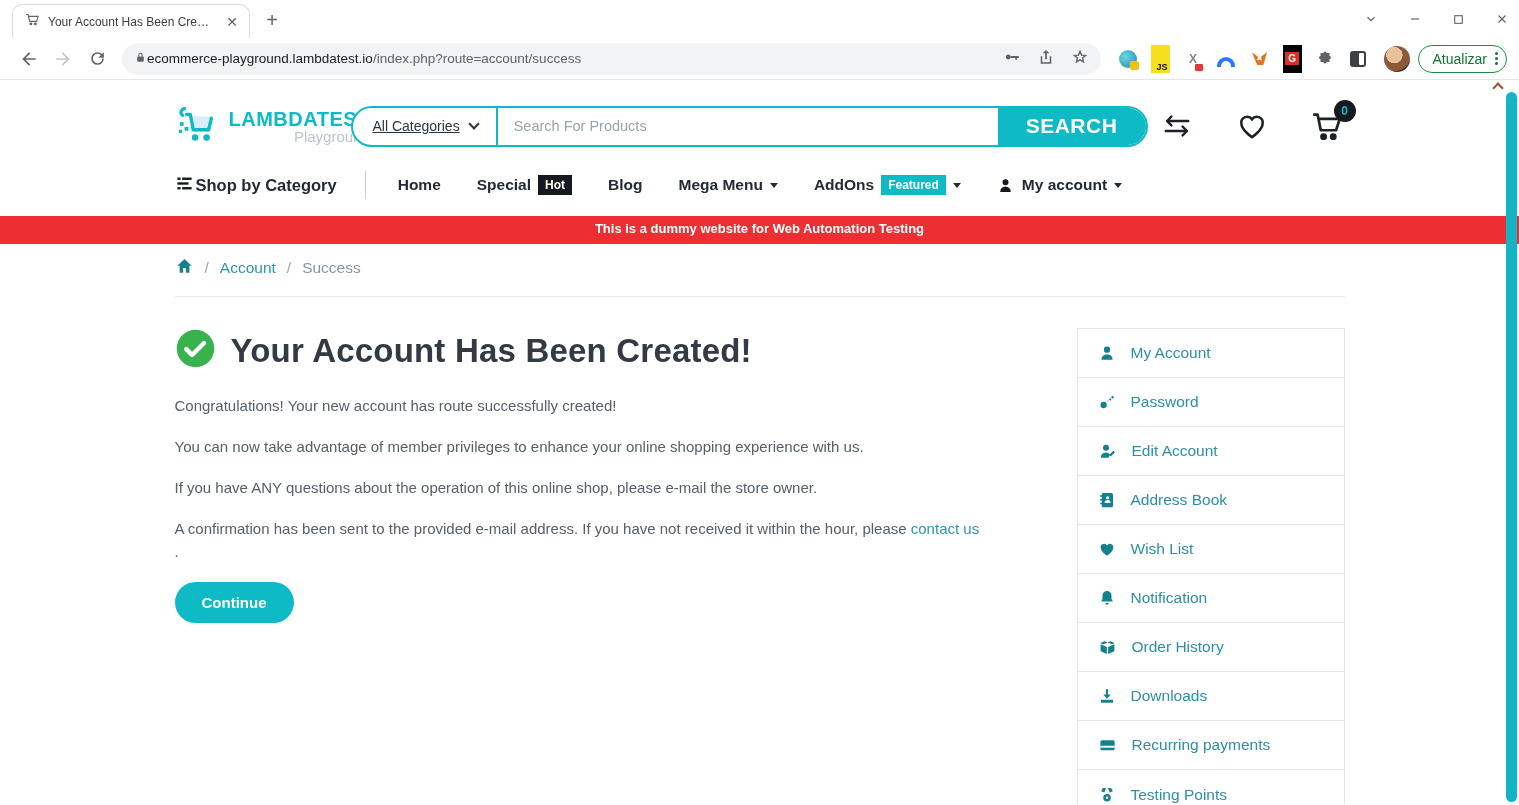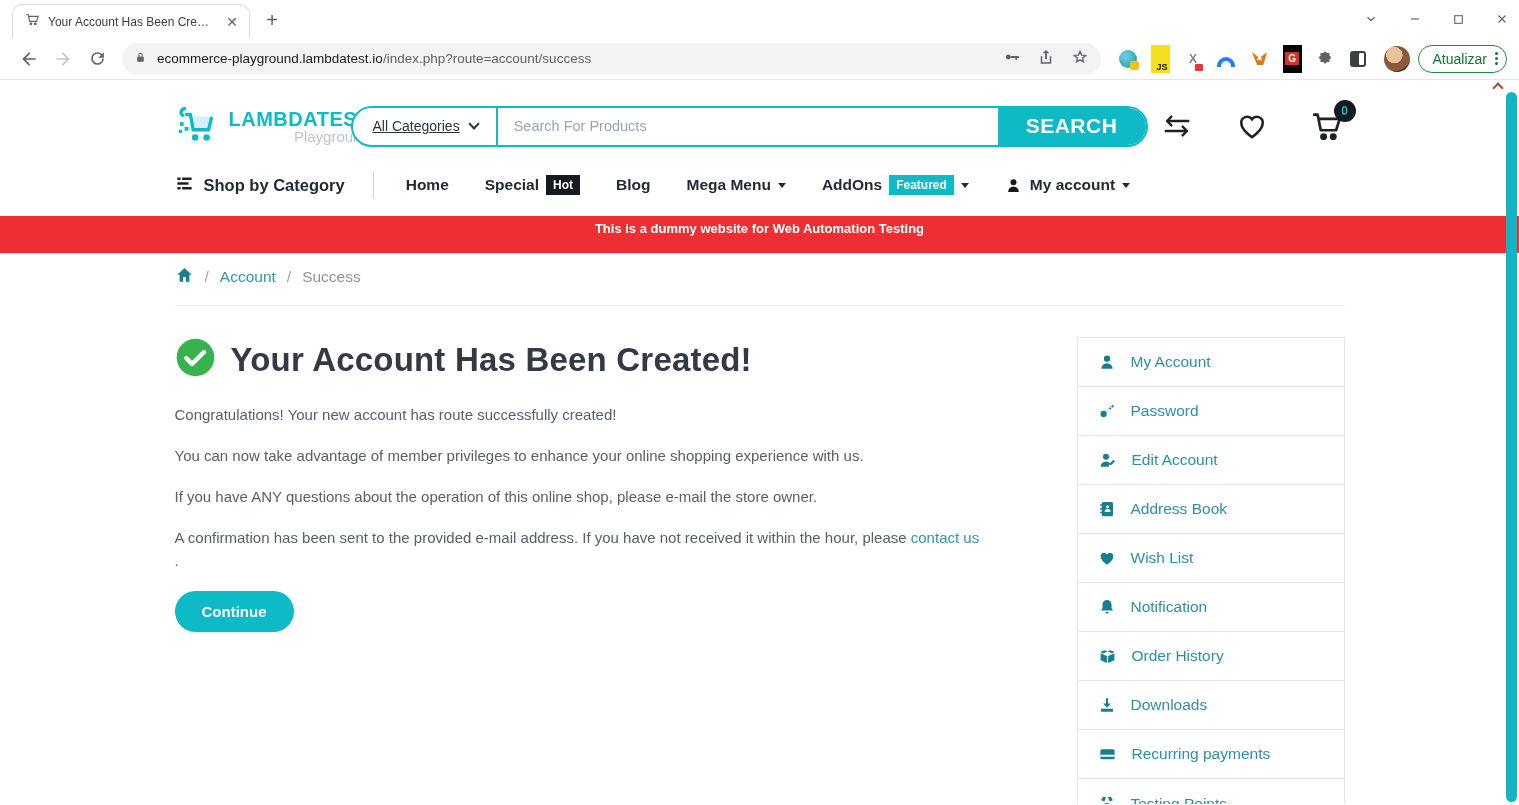--- a/index.html
+++ b/index.html
@@ -13,21 +13,21 @@
          display:flex; align-items:center; gap:8px; padding:0 8px 0 12px; }
   .tab-title { flex:1; font-size:12px; color:#3c4043; white-space:nowrap; overflow:hidden; text-overflow:ellipsis; }
   .tab-close { color:#5f6368; font-size:14px; width:18px; height:18px; line-height:18px; text-align:center; border-radius:50%; }
   .newtab-btn { width:28px; height:28px; margin:0 0 3px 8px; color:#5f6368; font-size:20px; line-height:26px; text-align:center; border-radius:50%; }
   .win-controls { position:absolute; right:10px; top:0; height:38px; display:flex; align-items:center; gap:30px; color:#5f6368; }
   .win-controls svg { display:block; }
 
   .toolbar { height:42px; display:flex; align-items:center; padding:0 8px 0 14px; gap:4px; border-bottom:1px solid #e4e6e8; }
   .nav-btn { width:30px; height:30px; display:flex; align-items:center; justify-content:center; border-radius:50%; }
   .omnibox { flex:1; height:32px; margin:0 6px; background:#f1f3f4; border-radius:16px;
-             display:flex; align-items:center; padding:0 12px; gap:10px; min-width:0; }
+             display:flex; align-items:center; padding:0 12px; min-width:0; }
   .omni-url { flex:1; font-size:13.5px; color:#202124; white-space:nowrap; overflow:hidden; }
   .omni-url .path { color:#5f6368; }
   .omni-icons { display:flex; align-items:center; gap:16px; }
   .ext-row { display:flex; align-items:center; gap:14px; margin:0 8px; }
   .ext { width:19px; height:28px; display:flex; align-items:center; justify-content:center; font-weight:bold; }
   .ext-globe { width:18px; height:18px; border-radius:50%; background:radial-gradient(circle at 35% 35%, #6fd3e0, #1693a5); position:relative; }
   .ext-globe::after { content:""; position:absolute; right:-2px; bottom:-2px; width:9px; height:9px; background:#f4c20d; border-radius:2px; }
   .ext-js { background:#f7df1e; color:#111; font-size:9px; display:flex; align-items:flex-end; justify-content:flex-end; padding:1px 2px; }
   .ext-xpath { background:#fff; color:#80868b; font-size:12px; position:relative; }
   .ext-xpath::after { content:""; position:absolute; right:0; bottom:2px; width:8px; height:7px; background:#e53935; border-radius:1px; }
@@ -62,30 +62,30 @@
   .search-input { flex:1; border:none; outline:none; font-size:14.5px; color:#333; padding:0 16px; font-family:"Liberation Sans",sans-serif; }
   .search-input::placeholder { color:#9aa4ad; }
   .search-btn { width:148px; background:#0ebac5; color:#fff; border:none; font-size:21px; font-weight:bold; letter-spacing:.5px; font-family:"Liberation Sans",sans-serif; }
 
   .header-icons { margin-left:auto; display:flex; align-items:center; gap:40px; }
   .hicon { position:relative; display:flex; }
   .cart-badge { position:absolute; top:-9px; right:-11px; width:22px; height:22px; background:#16191d; color:#0ebac5;
                 border-radius:50%; font-size:12px; font-weight:bold; display:flex; align-items:center; justify-content:center; }
 
   .main-nav { display:flex; align-items:center; margin-top:10px; height:40px; font-size:15.5px; font-weight:600; color:#222b35; }
-  .shop-cat { display:flex; align-items:center; gap:10px; font-size:16.5px; font-weight:bold; }
+  .shop-cat { display:flex; align-items:center; gap:2px; font-size:16.5px; font-weight:bold; }
   .nav-divider { width:1px; height:28px; background:#ccc; margin:0 32px 0 28px; }
   .nav-item { display:flex; align-items:center; margin-right:36px; cursor:pointer; }
   .badge { color:#fff; font-size:12px; font-weight:bold; border-radius:0; padding:3px 7px; margin-left:7px; }
   .badge-dark { background:#16191d; }
   .badge-teal { background:#0ebac5; }
   .caret { width:0; height:0; border-left:4px solid transparent; border-right:4px solid transparent; border-top:5px solid #222b35; margin-left:7px; }
   .nav-item .picon { margin-right:8px; display:flex; }
 
-  .dummy-banner { margin-top:11px; height:37px; background:#ed2f33; color:#fff; font-size:13px; font-weight:bold;
+  .dummy-banner { margin-top:11px; height:28px; background:#ed2f33; color:#fff; font-size:13px; font-weight:bold;
                   text-align:center; line-height:25px; }
 
   .breadcrumb { display:flex; align-items:center; gap:11px; margin-top:13px; padding-bottom:17px;
                 border-bottom:1px solid #e7e9eb; font-size:15.5px; }
   .breadcrumb .sep { color:#9aa4ad; }
   .bc-link { color:#2e96aa; text-decoration:none; }
   .bc-current { color:#8b959e; }
 
   .main-row { display:flex; margin-top:31px; }
   .content-col { flex:1; padding-right:38px; }

